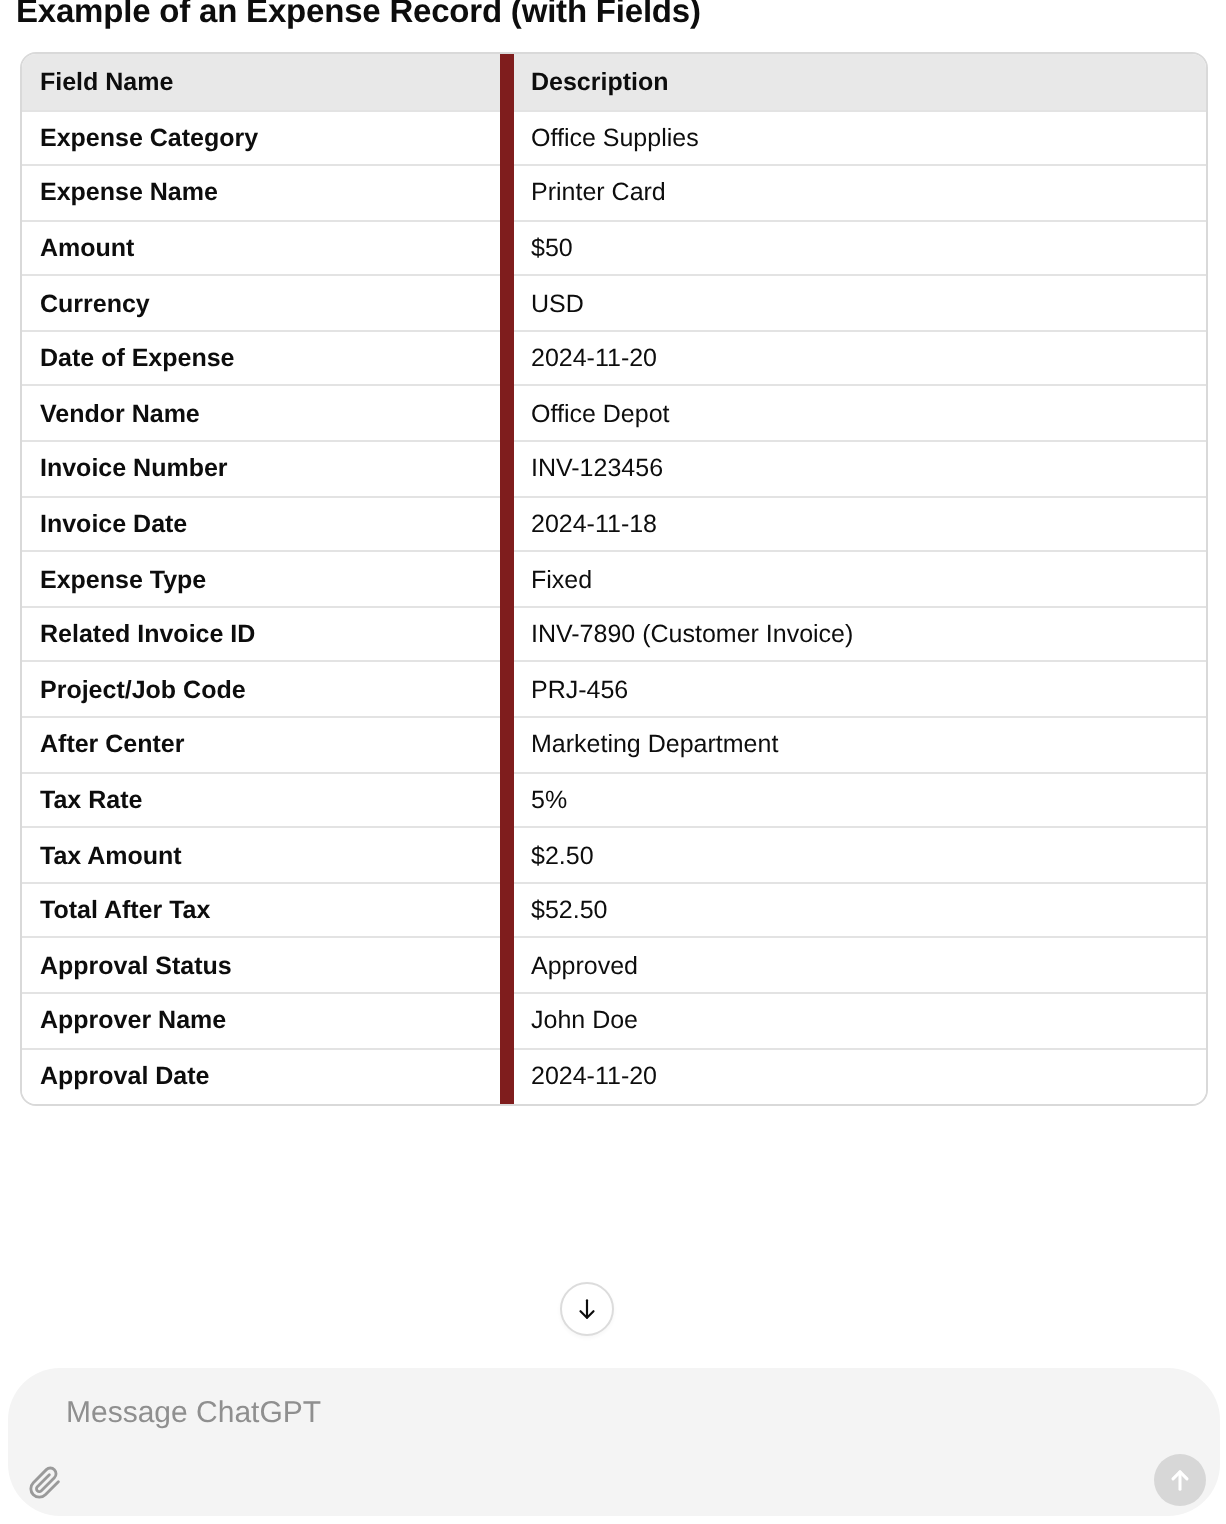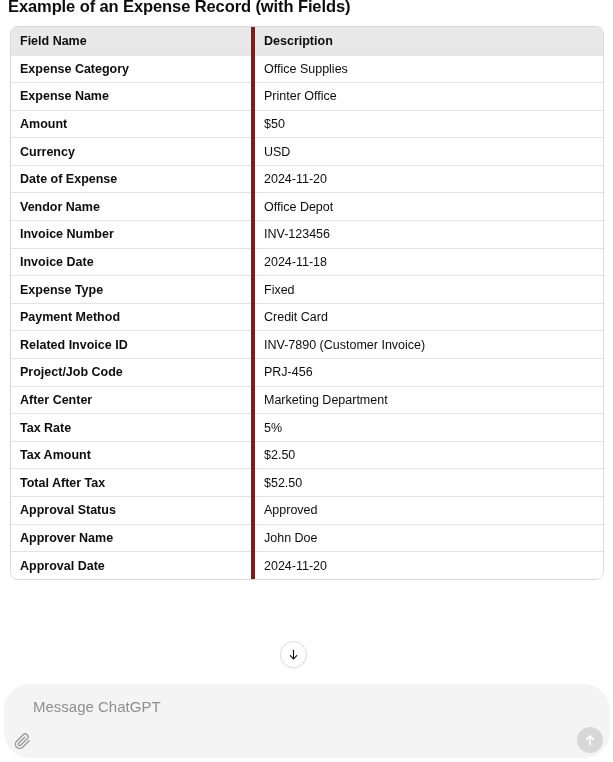--- a/index.html
+++ b/index.html
@@ -49,21 +49,21 @@
   }
   table.expense-table td {
     height: 27.6px;
     padding: 0 8px 0 9px;
     vertical-align: middle;
     border-top: 1px solid #e3e3e3;
     background: #ffffff;
   }
   table.expense-table .col-field { width: 242px; }
   table.expense-table th + th,
-  table.expense-table td + td { border-left: 4px solid #7f1d1d; }
+  table.expense-table td + td { border-left: 7px solid #7f1d1d; }
   table.expense-table td.field-cell { font-weight: 600; }
   table.expense-table td.desc-cell  { font-weight: 400; }
 
   .scroll-down-btn {
     position: absolute;
     left: 280px;
     top: 641px;
     width: 27px;
     height: 27px;
     border-radius: 50%;
@@ -146,21 +146,21 @@
       </tr>
     </thead>
     <tbody>
 
         <tr>
         <td class="field-cell">Expense Category</td>
         <td class="desc-cell">Office Supplies</td>
       </tr>
         <tr>
         <td class="field-cell">Expense Name</td>
-        <td class="desc-cell">Printer Office</td>
+        <td class="desc-cell">Printer Card</td>
       </tr>
         <tr>
         <td class="field-cell">Amount</td>
         <td class="desc-cell">$50</td>
       </tr>
         <tr>
         <td class="field-cell">Currency</td>
         <td class="desc-cell">USD</td>
       </tr>
         <tr>
@@ -175,24 +175,20 @@
         <td class="field-cell">Invoice Number</td>
         <td class="desc-cell">INV-123456</td>
       </tr>
         <tr>
         <td class="field-cell">Invoice Date</td>
         <td class="desc-cell">2024-11-18</td>
       </tr>
         <tr>
         <td class="field-cell">Expense Type</td>
         <td class="desc-cell">Fixed</td>
-      </tr>
-        <tr>
-        <td class="field-cell">Payment Method</td>
-        <td class="desc-cell">Credit Card</td>
       </tr>
         <tr>
         <td class="field-cell">Related Invoice ID</td>
         <td class="desc-cell">INV-7890 (Customer Invoice)</td>
       </tr>
         <tr>
         <td class="field-cell">Project/Job Code</td>
         <td class="desc-cell">PRJ-456</td>
       </tr>
         <tr>

